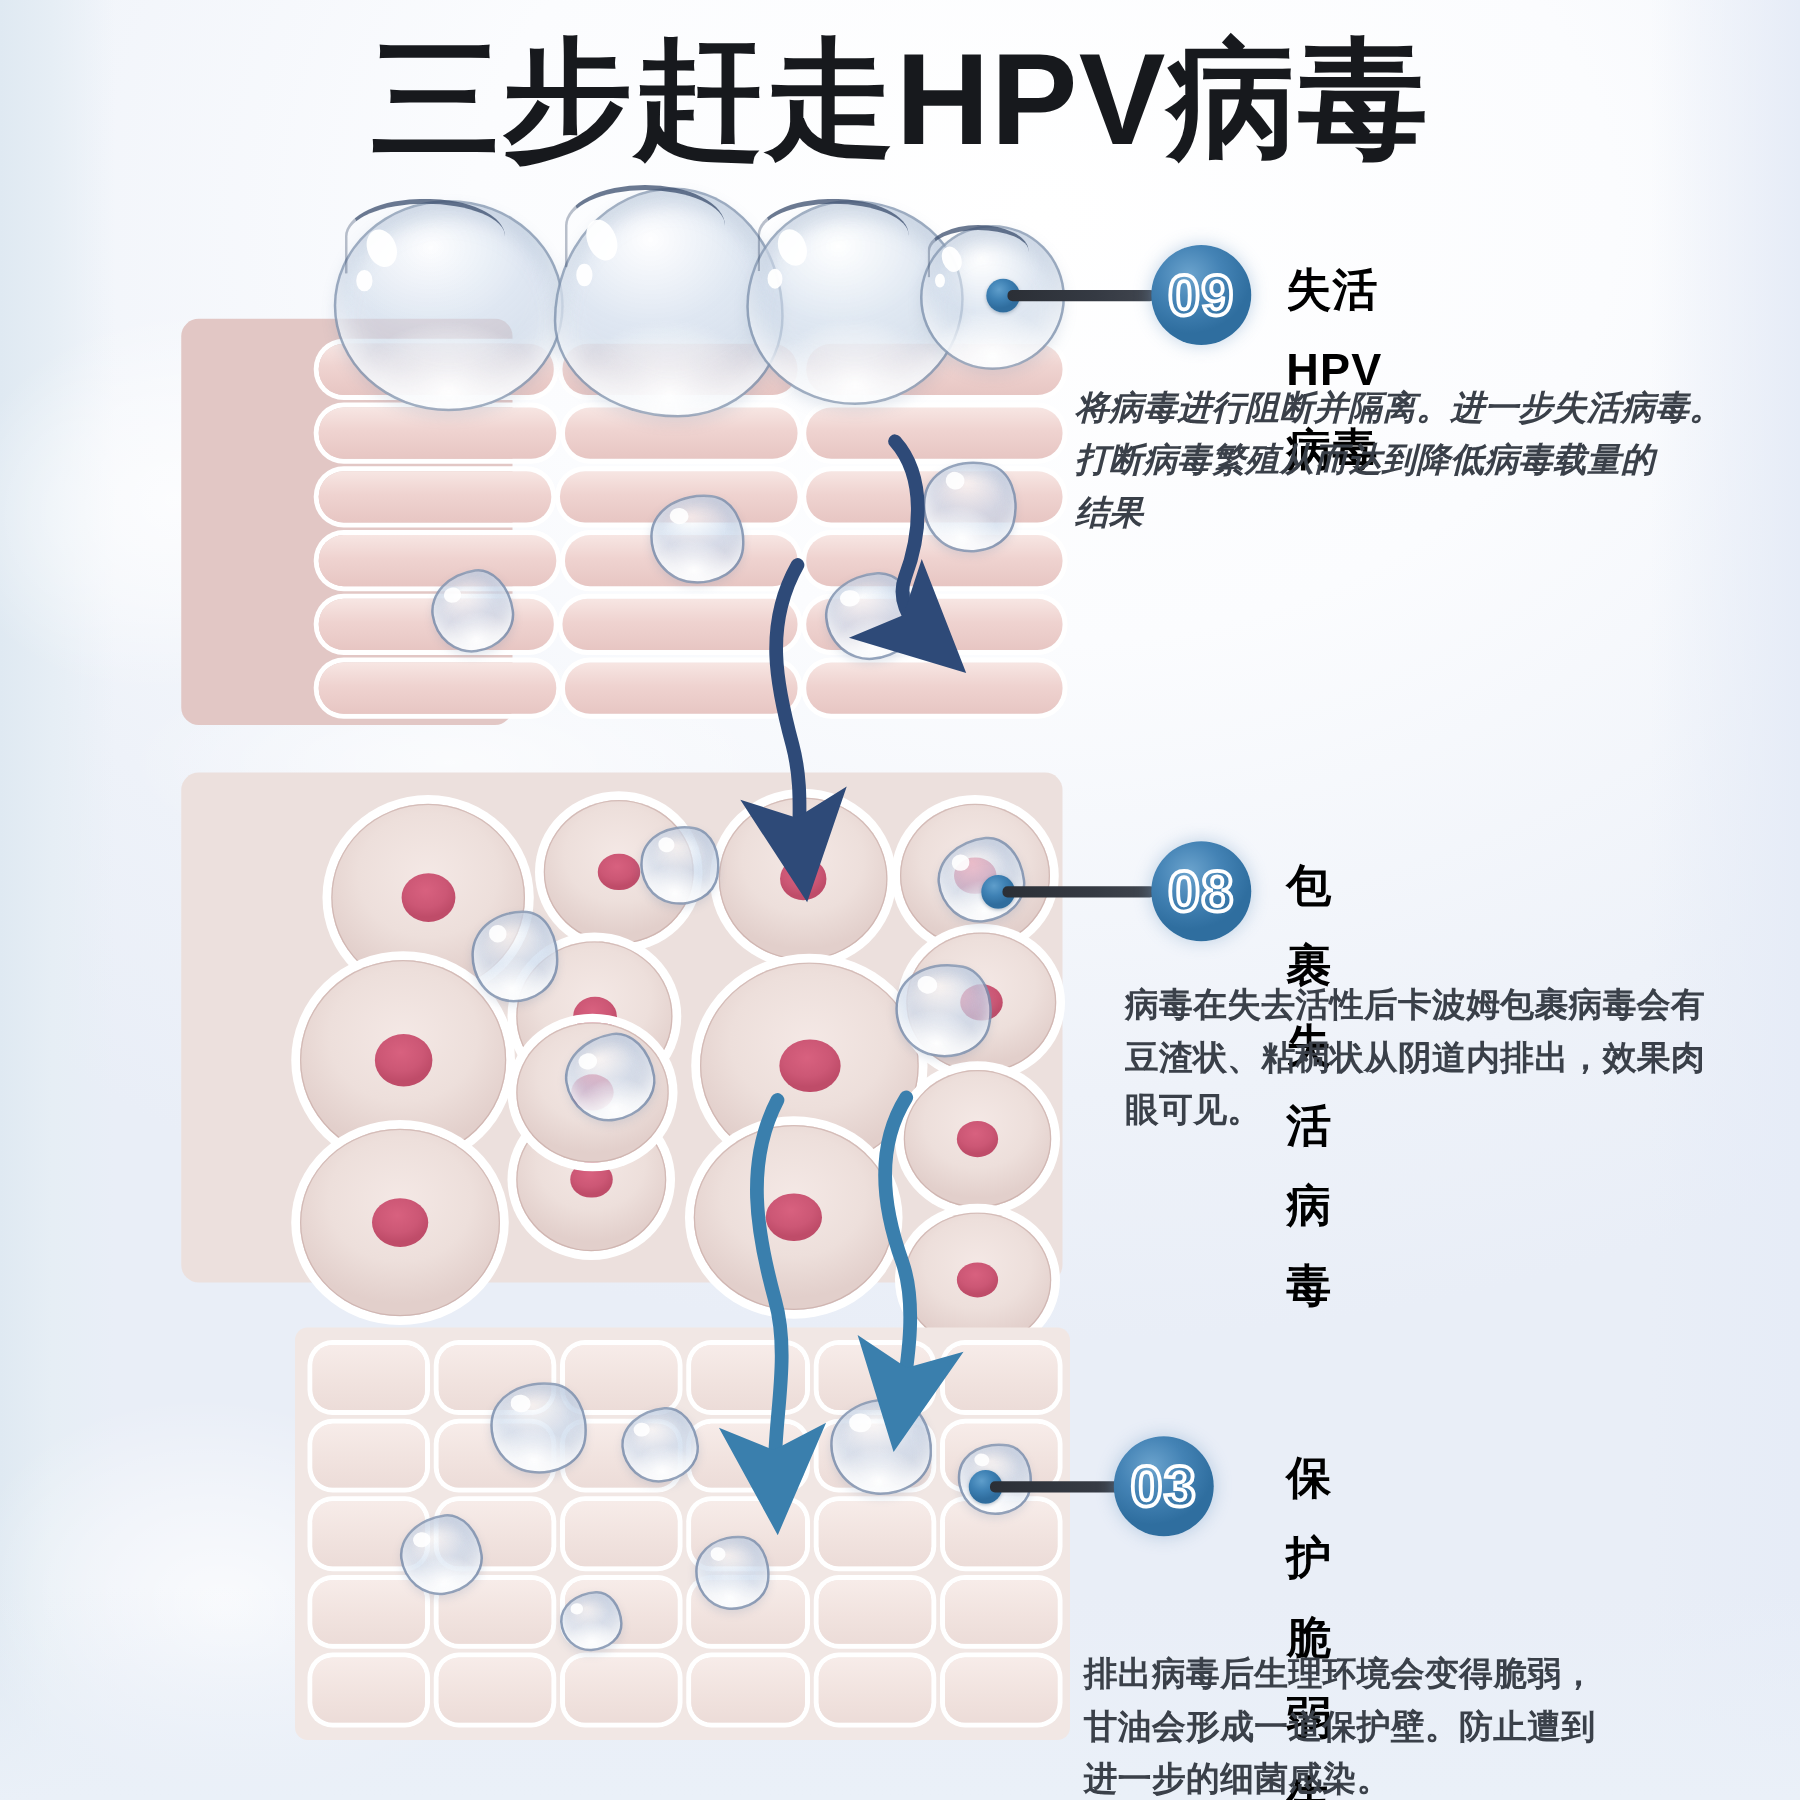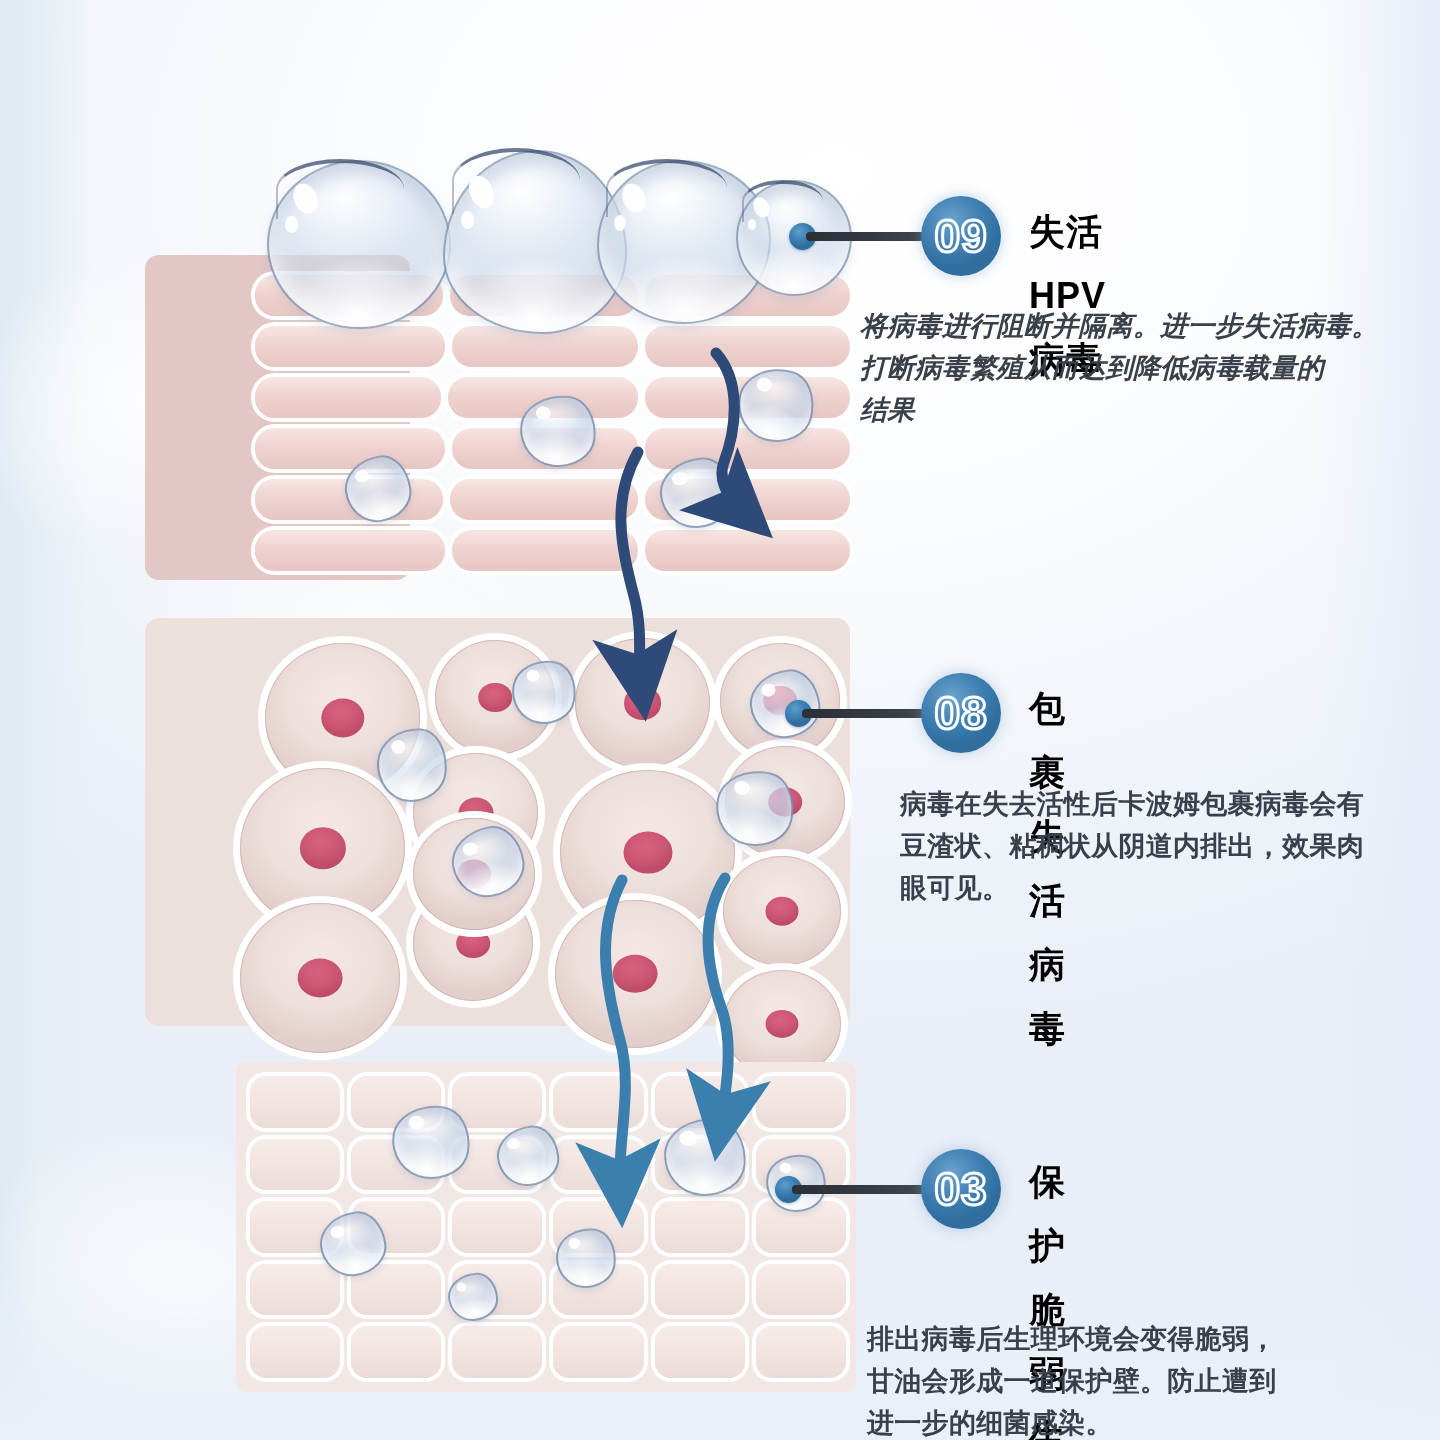--- a/index.html
+++ b/index.html
@@ -137,20 +137,21 @@
 <div id="stage">
 
   <div class="bg-base"></div>
   <div class="bg-left-strip"></div>
   <div class="bg-right-strip"></div>
   <div class="bg-wisp wisp1"></div>
   <div class="bg-wisp wisp2"></div>
   <div class="bg-wisp wisp3"></div>
   <div class="bg-bottom"></div>
 
+  <div class="title">三步赶走HPV病毒</div>
 
   <div class="panel" id="panel1">
     <div class="p1-block"></div>
     <div class="p1-bricks" id="p1bricks">
         <div class="brick-row" style="top: 0px;">
           <div class="brick" style="width: 188px;"></div>
           <div class="brick" style="width: 188px;"></div>
           <div class="brick" style="width: 205px;"></div>
         </div>
         <div class="brick-row" style="top: 51px;">
@@ -347,21 +348,21 @@
     </div>
     <div class="step-title" style="left:1029px;top:677px;">包裹失活病毒</div>
     <div class="step-body" style="left:867px;top:783px;width:545px;margin-left:33px;">病毒在失去活性后卡波姆包裹病毒会有
 豆渣状、粘稠状从阴道内排出，效果肉
 眼可见。</div>
   </div>
 
   <div class="step">
     <div class="conn-dot" style="left:775px;top:1176px;"></div>
     <div class="connector" style="left:792px;top:1185px;width:132px;"></div>
-    <div class="badge" style="left:921px;top:1149px;">
+    <div class="badge" style="left:891px;top:1149px;">
       <span class="badge-num">03</span>
     </div>
     <div class="step-title" style="left:1029px;top:1150px;">保护脆弱生理
 环境</div>
     <div class="step-body" style="left:867px;top:1318px;width:545px;">排出病毒后生理环境会变得脆弱，
 甘油会形成一道保护壁。防止遭到
 进一步的细菌感染。</div>
   </div>
 
 </div>

